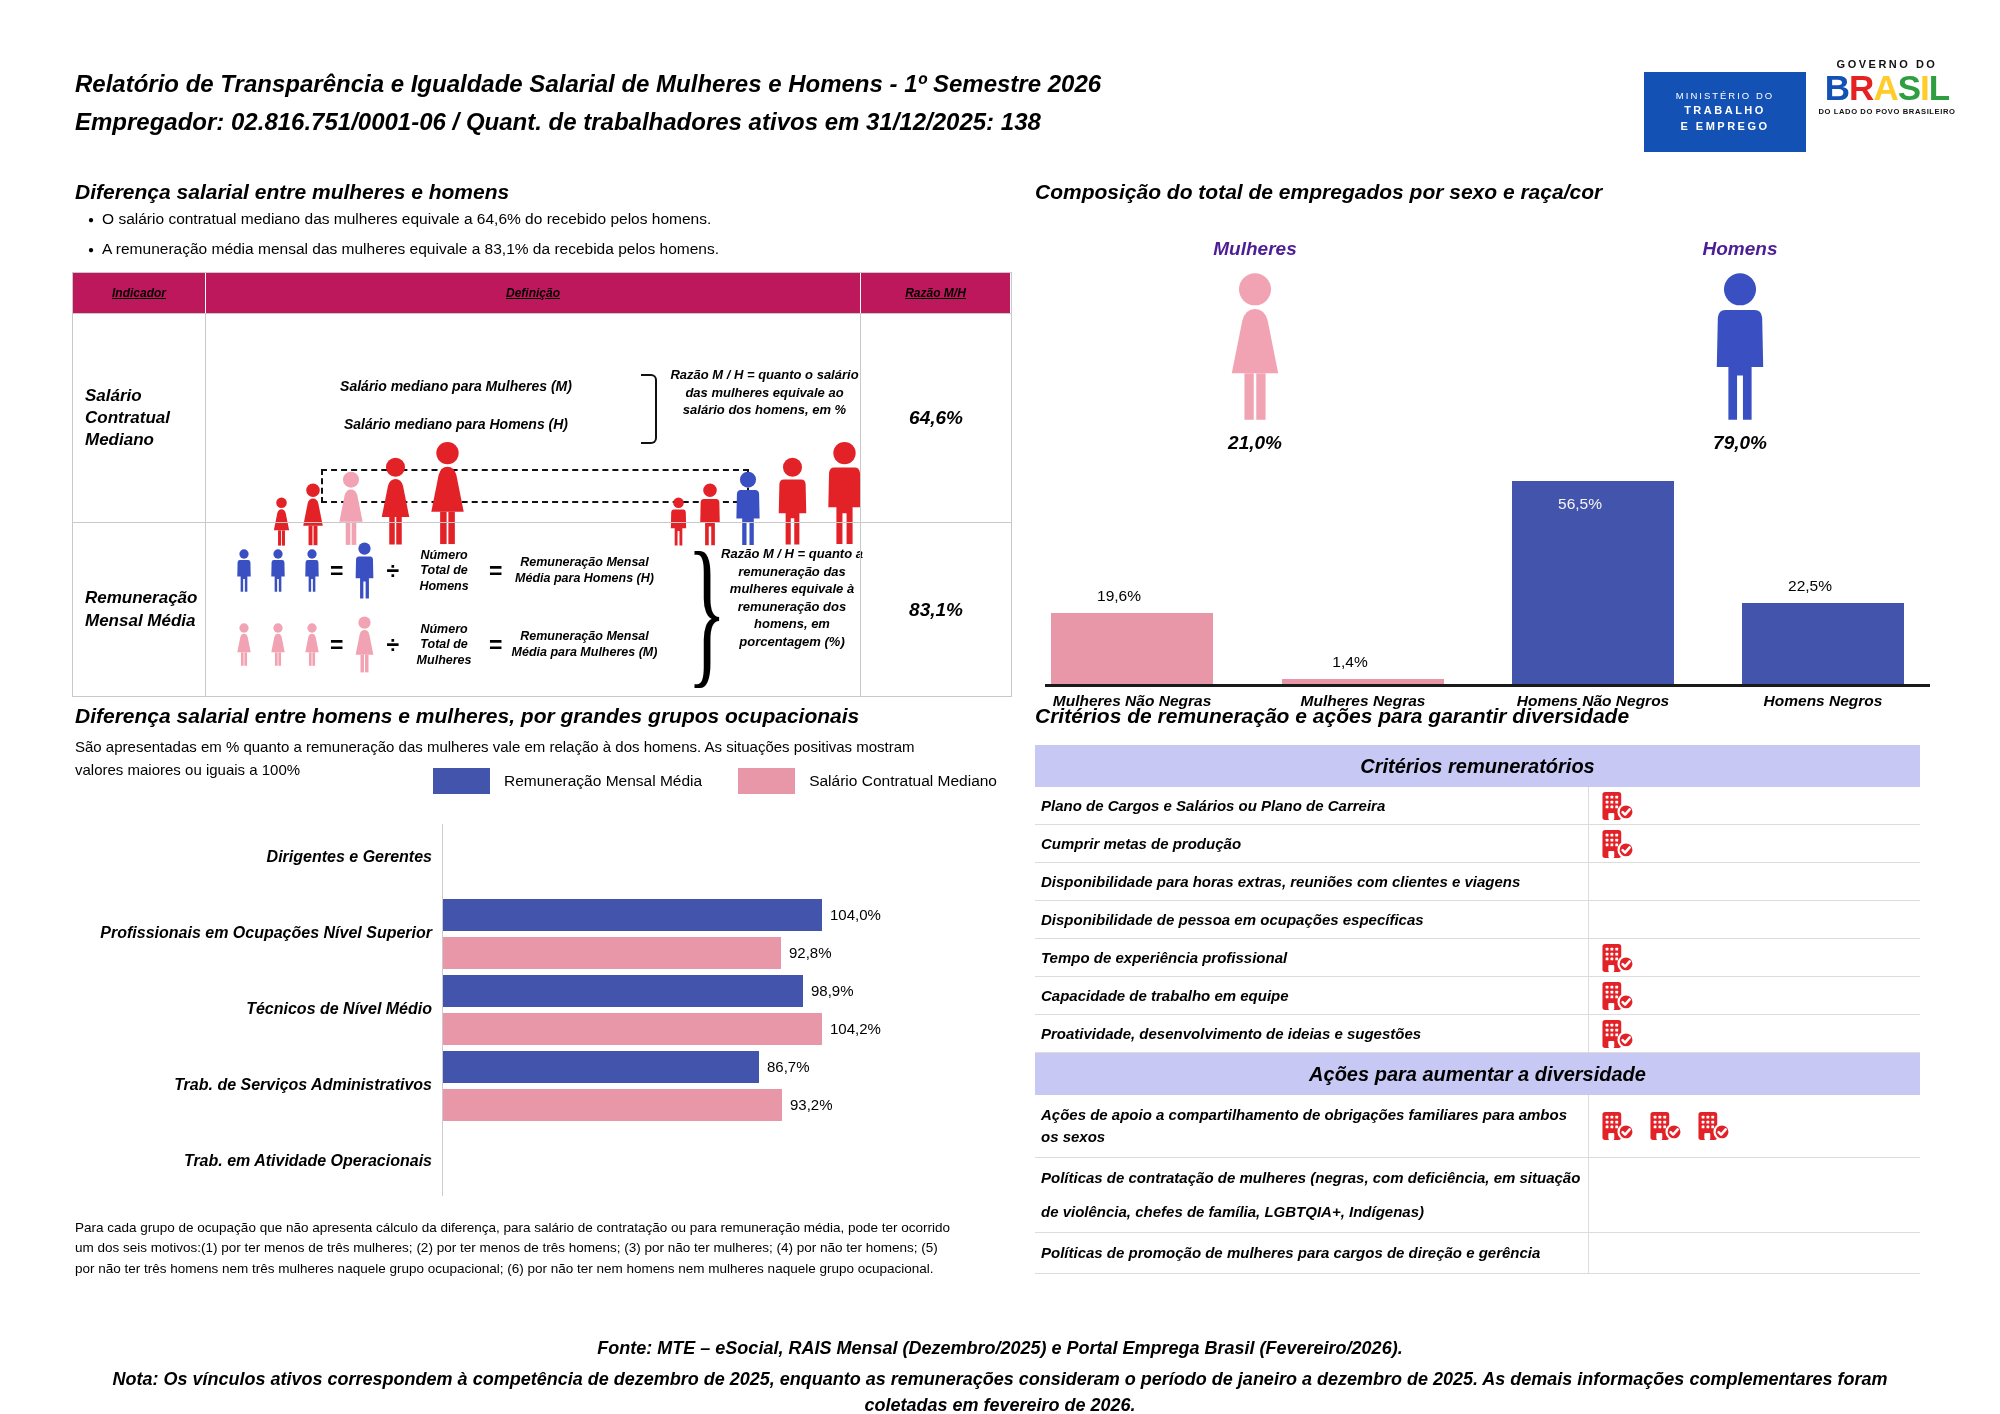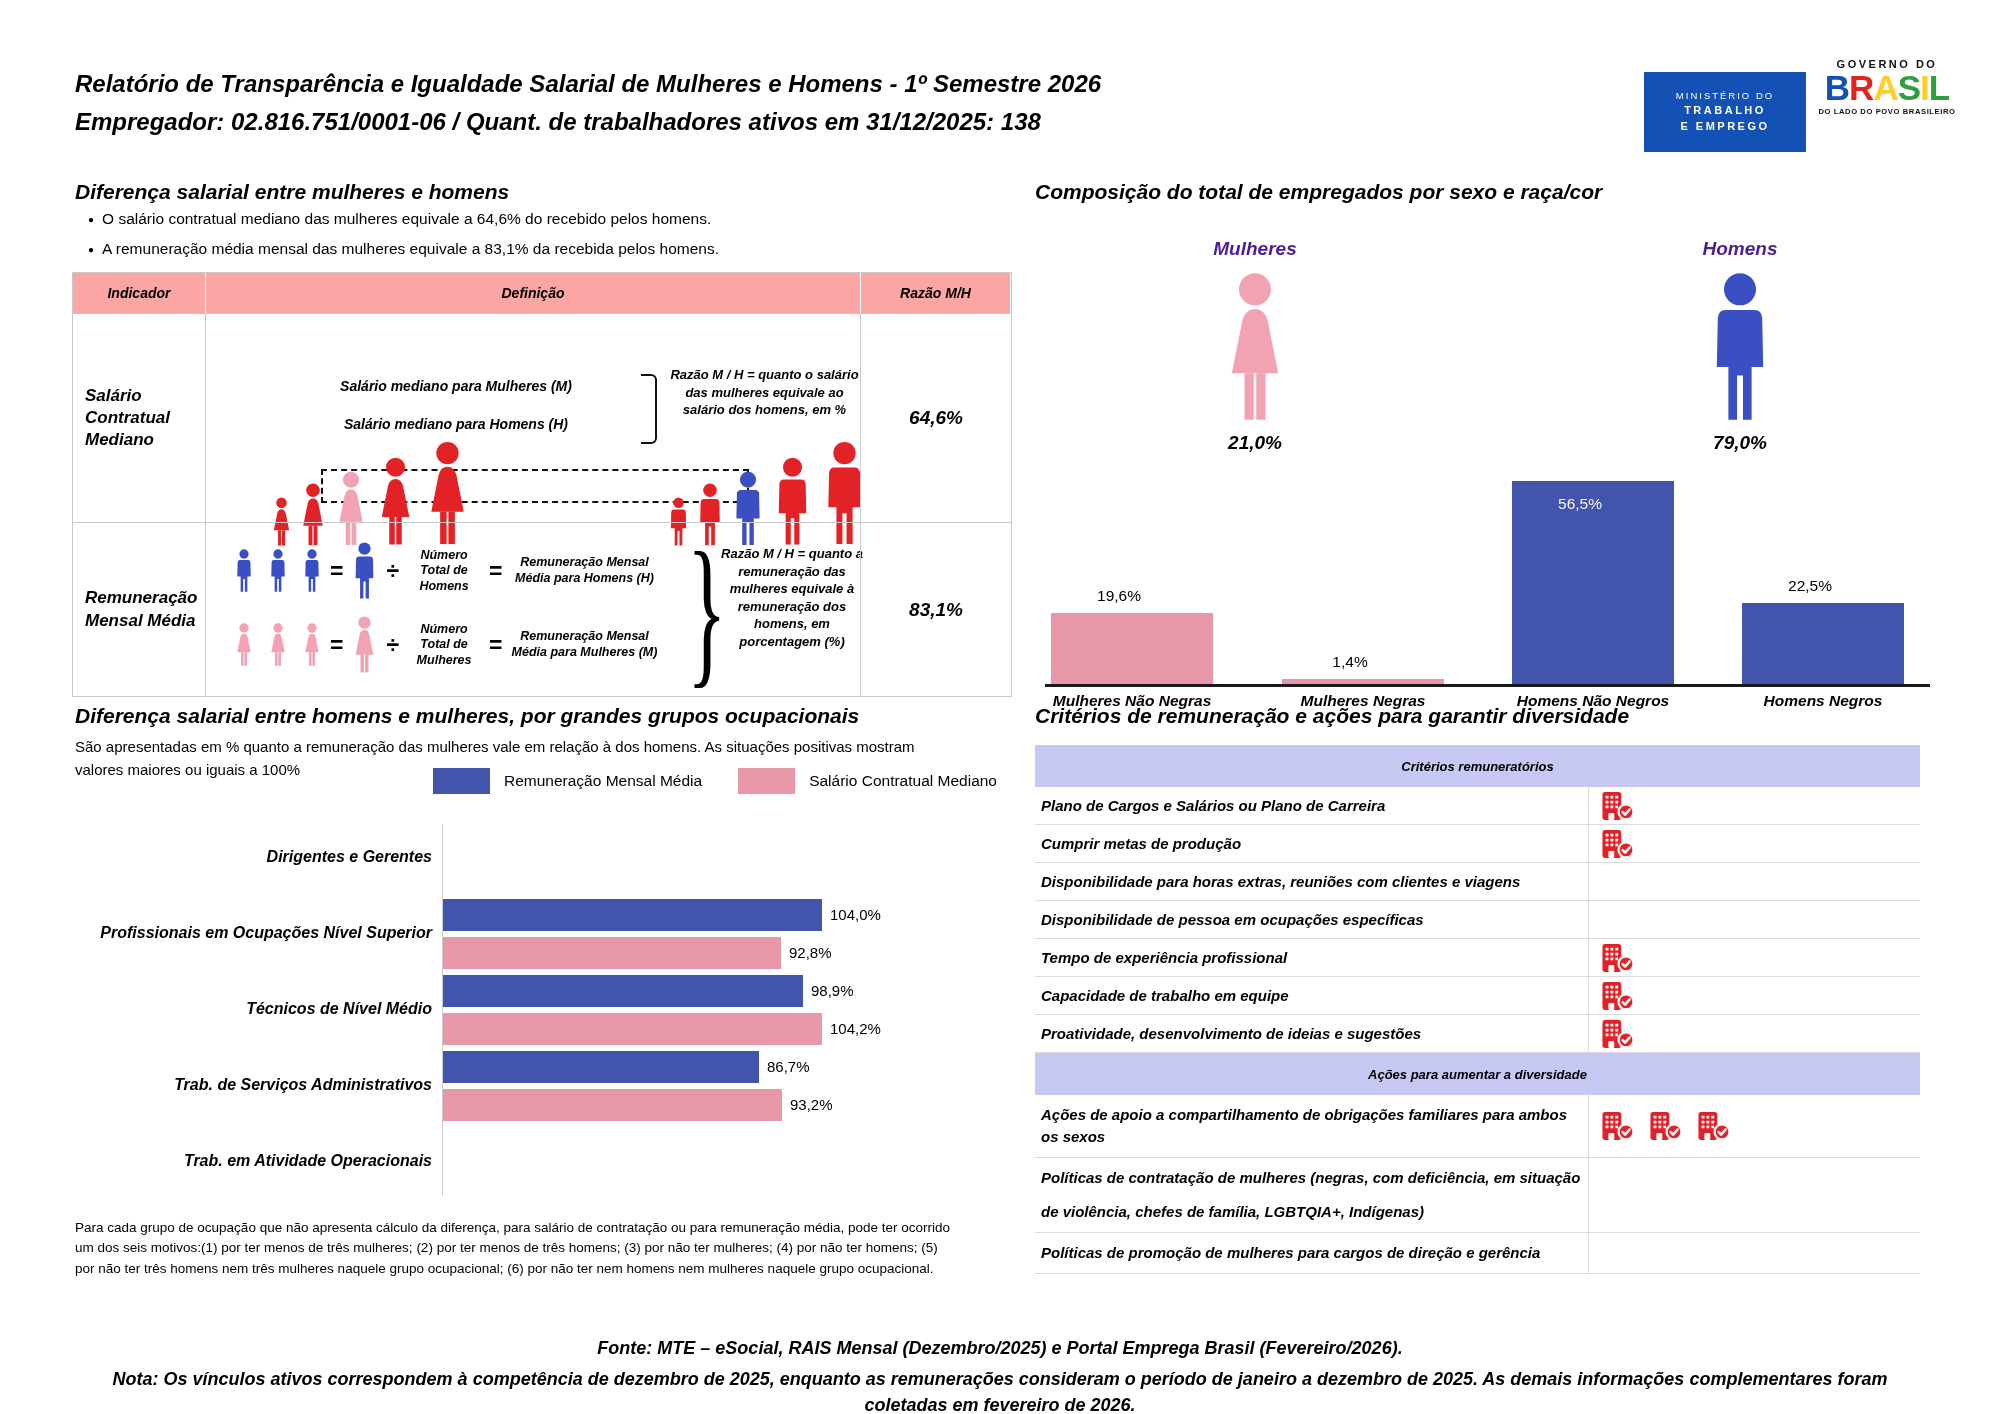--- a/index.html
+++ b/index.html
@@ -25,22 +25,22 @@
   .sec-title{font-size:21px;font-weight:bold;font-style:italic;}
 
   
   .bullets{left:88px;top:210px;font-size:15.5px;}
   .bullet-line{margin-bottom:12px;display:flex;align-items:center;}
   .bullet-line::before{content:"●";font-size:10px;margin-right:8px;}
 
   
   .ptable{left:72px;top:272px;width:938px;border:1px solid #c9c9c9;}
   .ptable-header{display:grid;grid-template-columns:133px 655px 150px;height:40px;}
-  .ptable-header div{background:#fca5a5;border-right:1px solid #fff;
-      font-size:14px;font-weight:bold;font-style:italic;display:flex;align-items:center;justify-content:center;}
+  .ptable-header div{background:#be185d;border-right:1px solid #fff;
+      font-size:12px;font-weight:bold;font-style:italic;display:flex;align-items:center;justify-content:center;text-decoration:underline;}
   .prow{position:relative;border-top:1px solid #c9c9c9;}
   .prow1{height:208px;}
   .prow2{height:173px;}
   .pcell-l{position:absolute;left:0;top:0;bottom:0;width:133px;border-right:1px solid #c9c9c9;
       display:flex;align-items:center;padding-left:12px;box-sizing:border-box;
       font-size:17px;font-weight:bold;font-style:italic;line-height:1.3;}
   .pcell-r{position:absolute;right:0;top:0;bottom:0;width:150px;border-left:1px solid #c9c9c9;
       display:flex;align-items:center;justify-content:center;font-size:19px;font-weight:bold;font-style:italic;}
   .def-label{font-size:14px;font-weight:bold;font-style:italic;}
   .def-note{font-size:13px;font-weight:bold;font-style:italic;line-height:1.35;}
@@ -71,21 +71,21 @@
   .comp-pct{width:150px;font-size:19px;font-weight:bold;font-style:italic;text-align:center;}
   .comp-plot{left:1045px;top:450px;width:885px;height:234px;border-bottom:3px solid #1a1a1a;}
   .comp-bar{position:absolute;bottom:0;width:162px;}
   .comp-val{position:absolute;font-size:15.5px;text-align:center;width:136px;}
   .comp-xlabels{left:1045px;top:692px;width:885px;height:24px;}
   .comp-xlab{position:absolute;width:220px;text-align:center;font-size:15.5px;font-weight:bold;font-style:italic;}
 
   
   .crit-table{left:1035px;top:745px;width:885px;}
   .crit-head{height:42px;background:#c7c8f3;display:flex;align-items:center;justify-content:center;
-      font-size:13px;font-weight:bold;font-style:italic;}
+      font-size:20px;font-weight:bold;font-style:italic;}
   .crit-row{display:grid;grid-template-columns:553px 332px;border-bottom:1px solid #dcdcdc;}
   .crit-label{display:flex;align-items:center;padding-left:6px;box-sizing:border-box;
       font-size:15px;font-weight:bold;font-style:italic;line-height:1.45;}
   .crit-label.spread{line-height:2.3;}
   .crit-icons{border-left:1px solid #dcdcdc;display:flex;align-items:center;gap:10px;padding-left:10px;}
 
   
   .foot1{left:0;top:1338px;width:2000px;text-align:center;font-size:18px;font-weight:bold;font-style:italic;}
   .foot2{left:80px;top:1366px;width:1840px;text-align:center;font-size:18px;font-weight:bold;font-style:italic;line-height:1.45;}
 </style>

